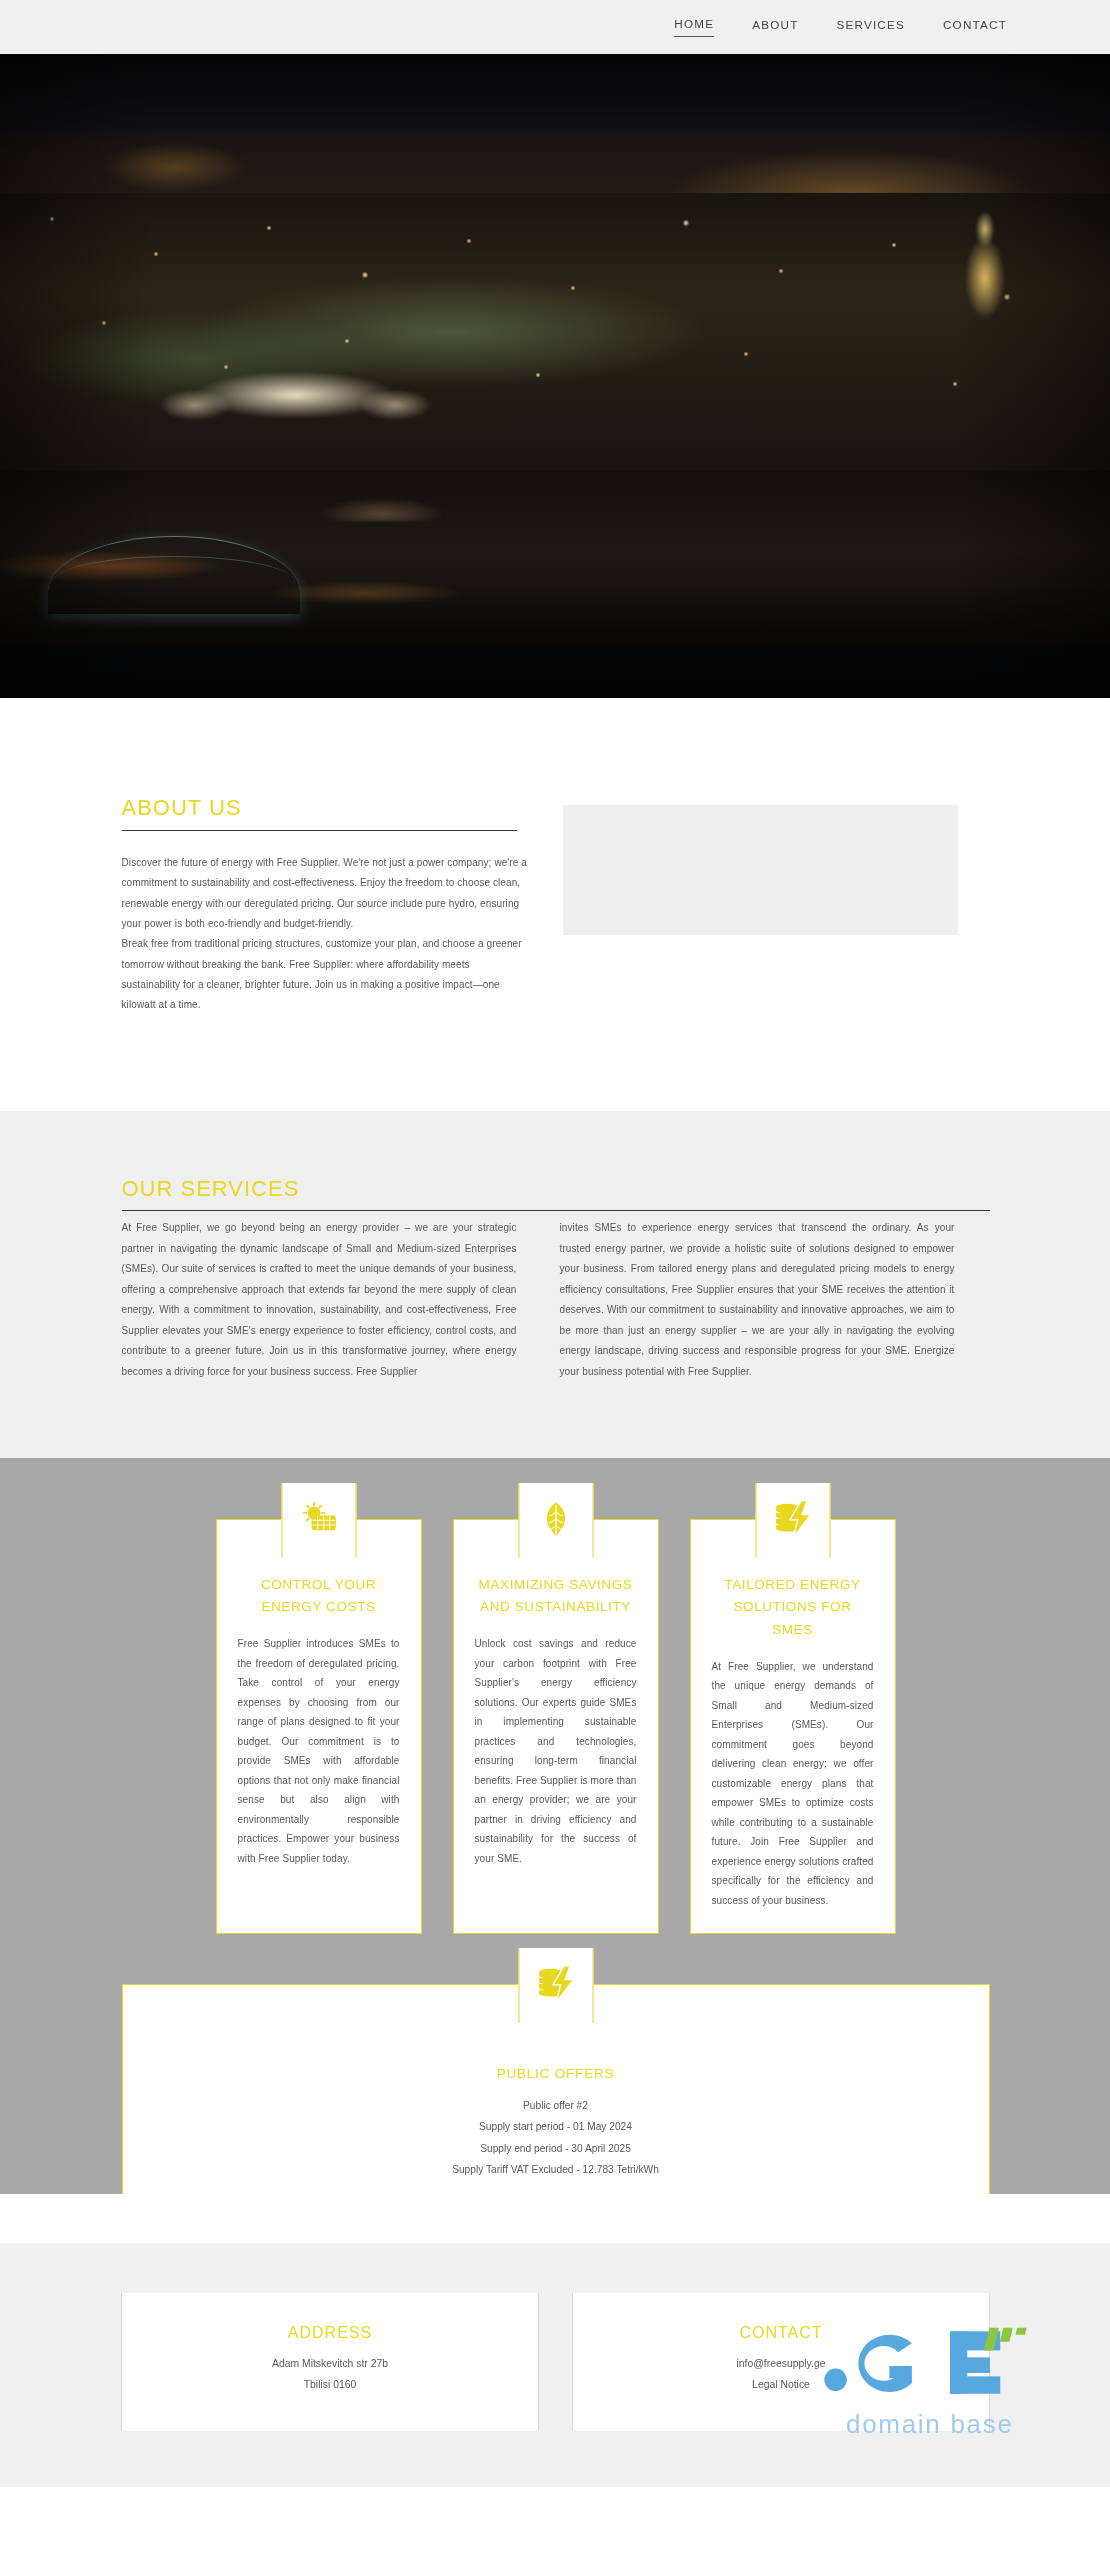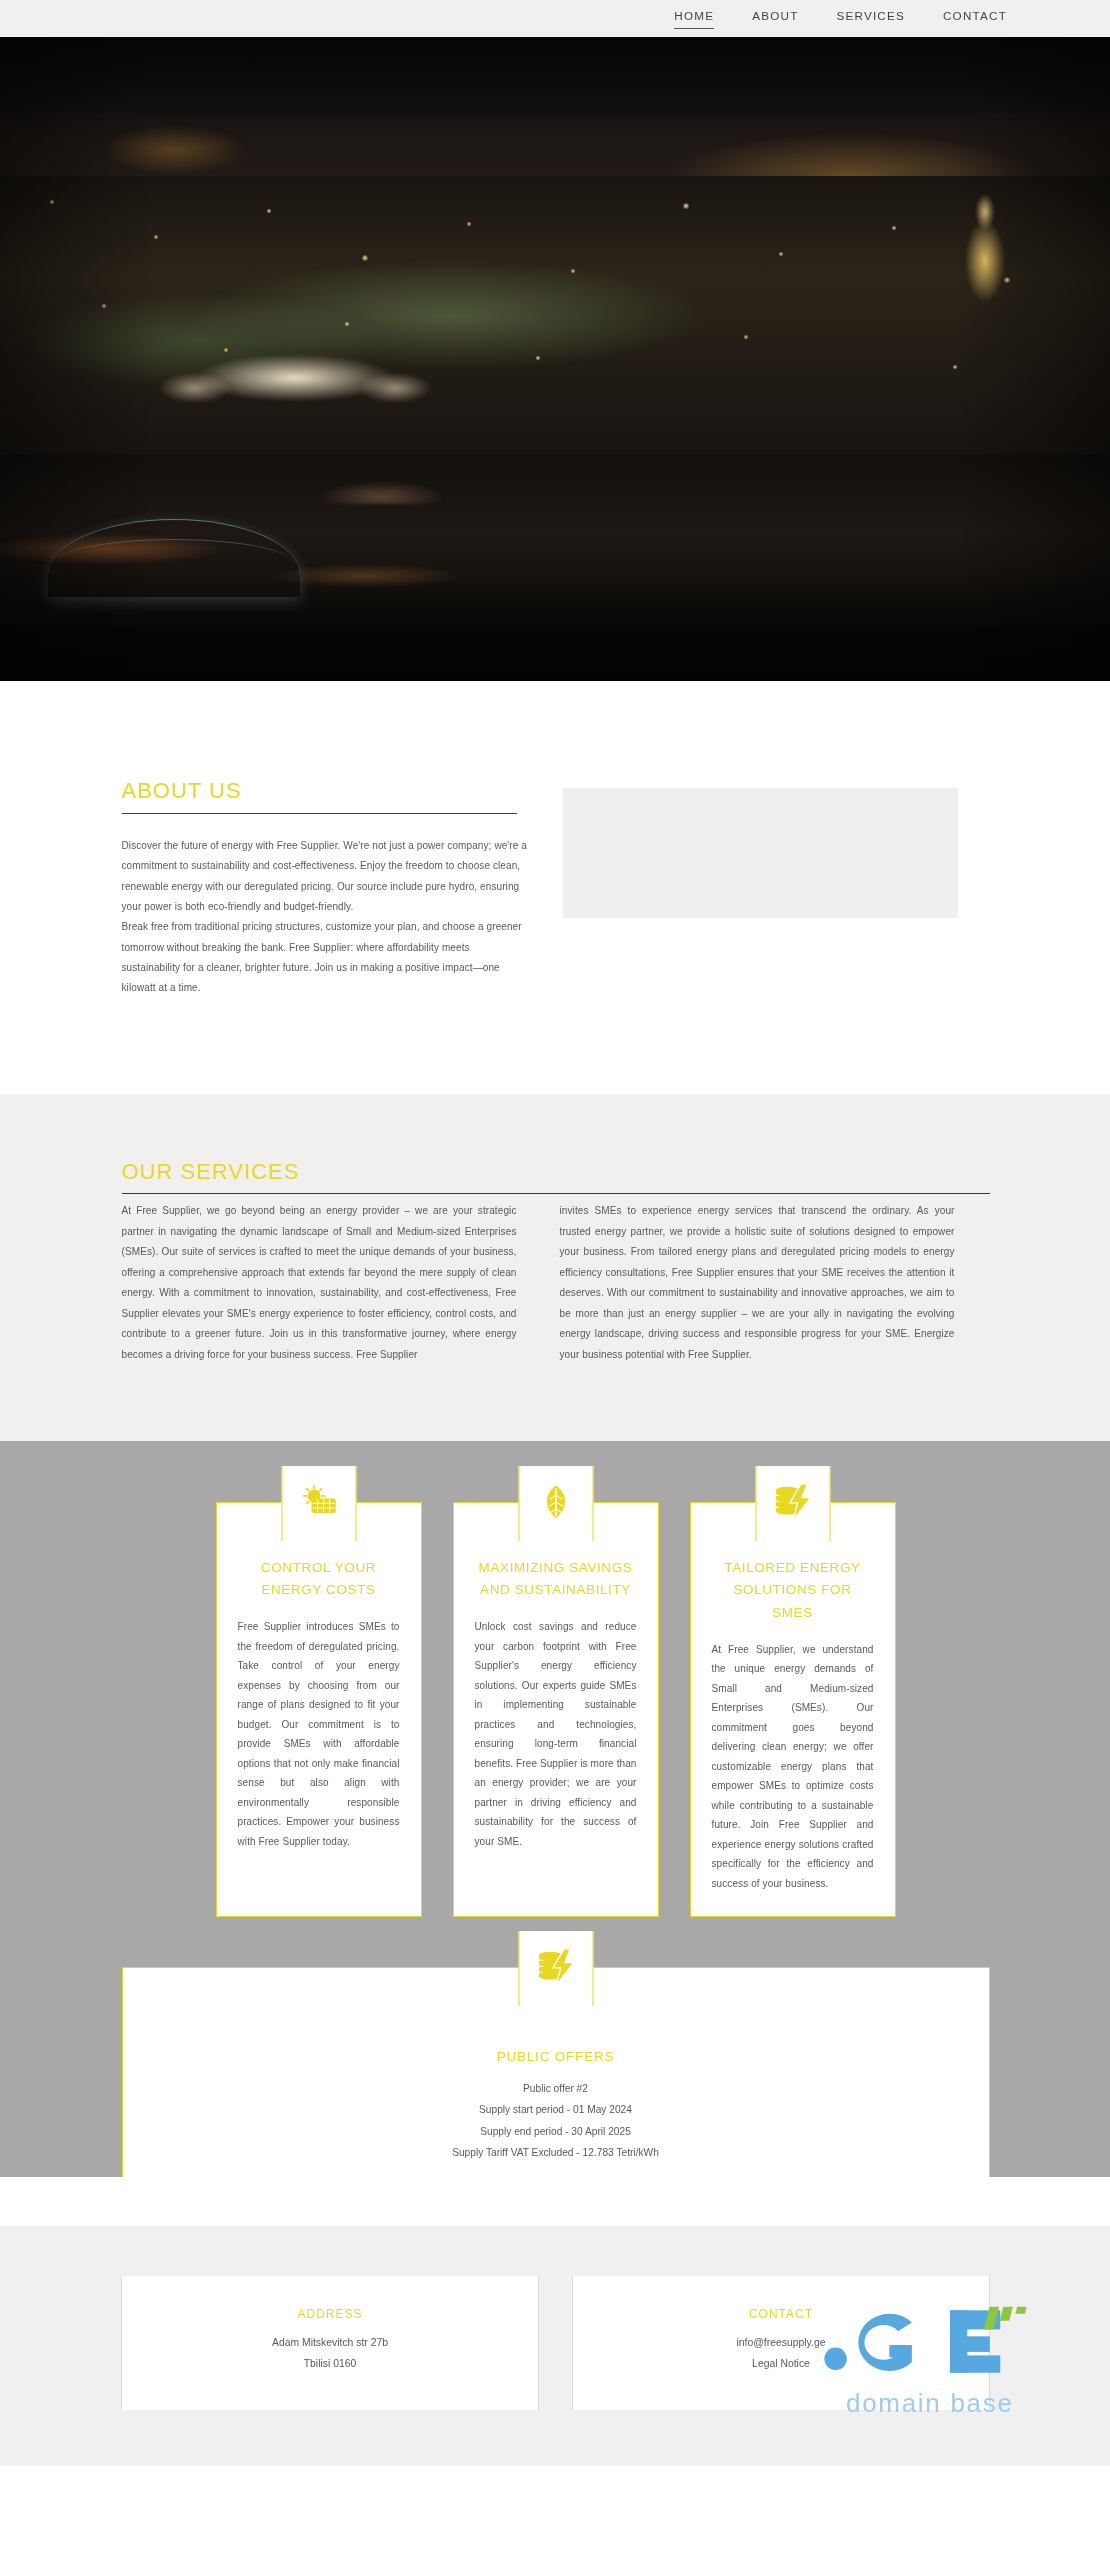--- a/index.html
+++ b/index.html
@@ -7,21 +7,21 @@
   body {
     font-family:"Liberation Sans", sans-serif;
     background:#ffffff;
     color:#4a4a4a;
     -webkit-font-smoothing:antialiased;
   }
   .page { width:1111px; position:relative; overflow:hidden; }
 
   
   .navbar {
-    height:37px; background:#f0f0f0;
+    height:54px; background:#f0f0f0;
     display:flex; align-items:center; justify-content:flex-end;
     padding-right:104px;
   }
   .nav-list { display:flex; gap:38px; align-items:center; }
   .nav-item {
     font-size:11.7px; letter-spacing:1.2px; color:#444;
     text-decoration:none; padding-bottom:6px; cursor:pointer;
   }
   .nav-item.active { border-bottom:1.3px solid #555; }
 
@@ -190,21 +190,21 @@
   .band-tail { height:49px; background:#ffffff; margin-top:-19px; position:relative; z-index:2; }
 
   
   .footer-wrap { background:#f0f0f0; padding:50px 0 56px; position:relative; }
   .footer-row { display:flex; justify-content:center; gap:33px; }
   .footer-col {
     width:418px; background:#ffffff; border-left:0.9px solid #d9d9d9; border-right:0.9px solid #d9d9d9;
     padding:31px 0 35px; text-align:center;
   }
   .footer-title {
-    font-size:12px; color:#e8d81f; letter-spacing:1px; margin-bottom:12px; font-weight:400;
+    font-size:16px; color:#e8d81f; letter-spacing:1px; margin-bottom:12px; font-weight:400;
   }
   .footer-line { font-size:10.4px; line-height:2.0; color:#55595c; }
 
   
   .watermark {
     position:absolute; right:31px; bottom:47px;
     width:260px; pointer-events:none; user-select:none;
     text-align:left;
   }
   .wm-main { display:block; }

